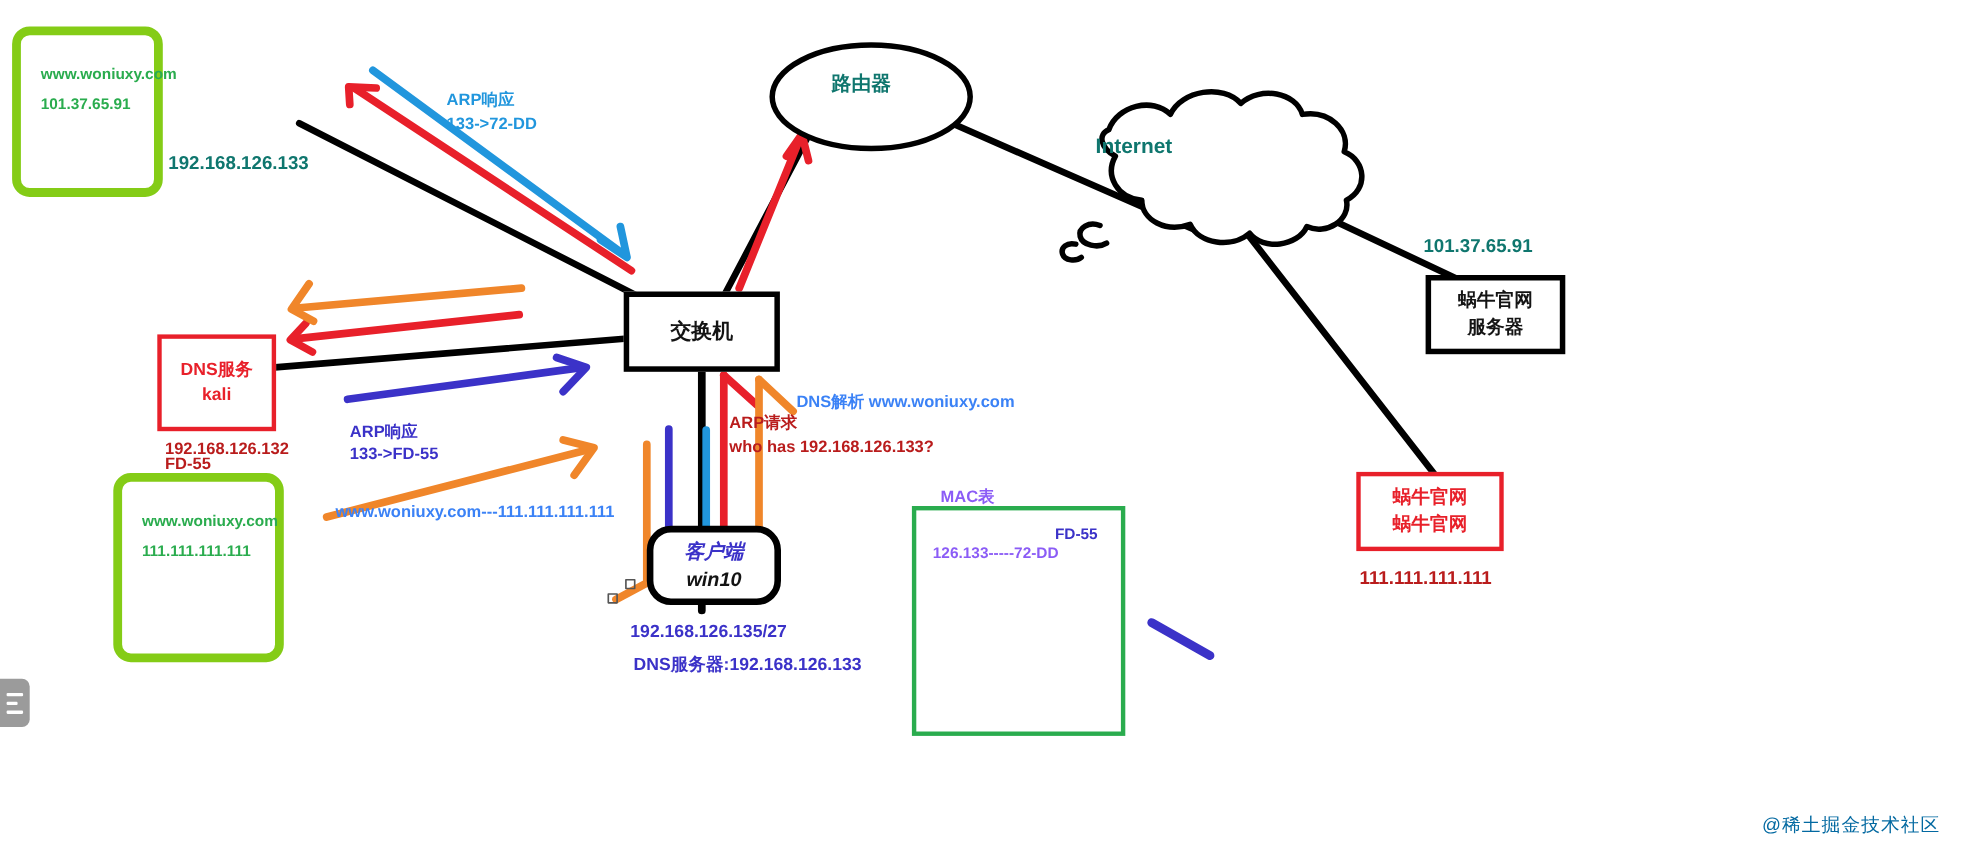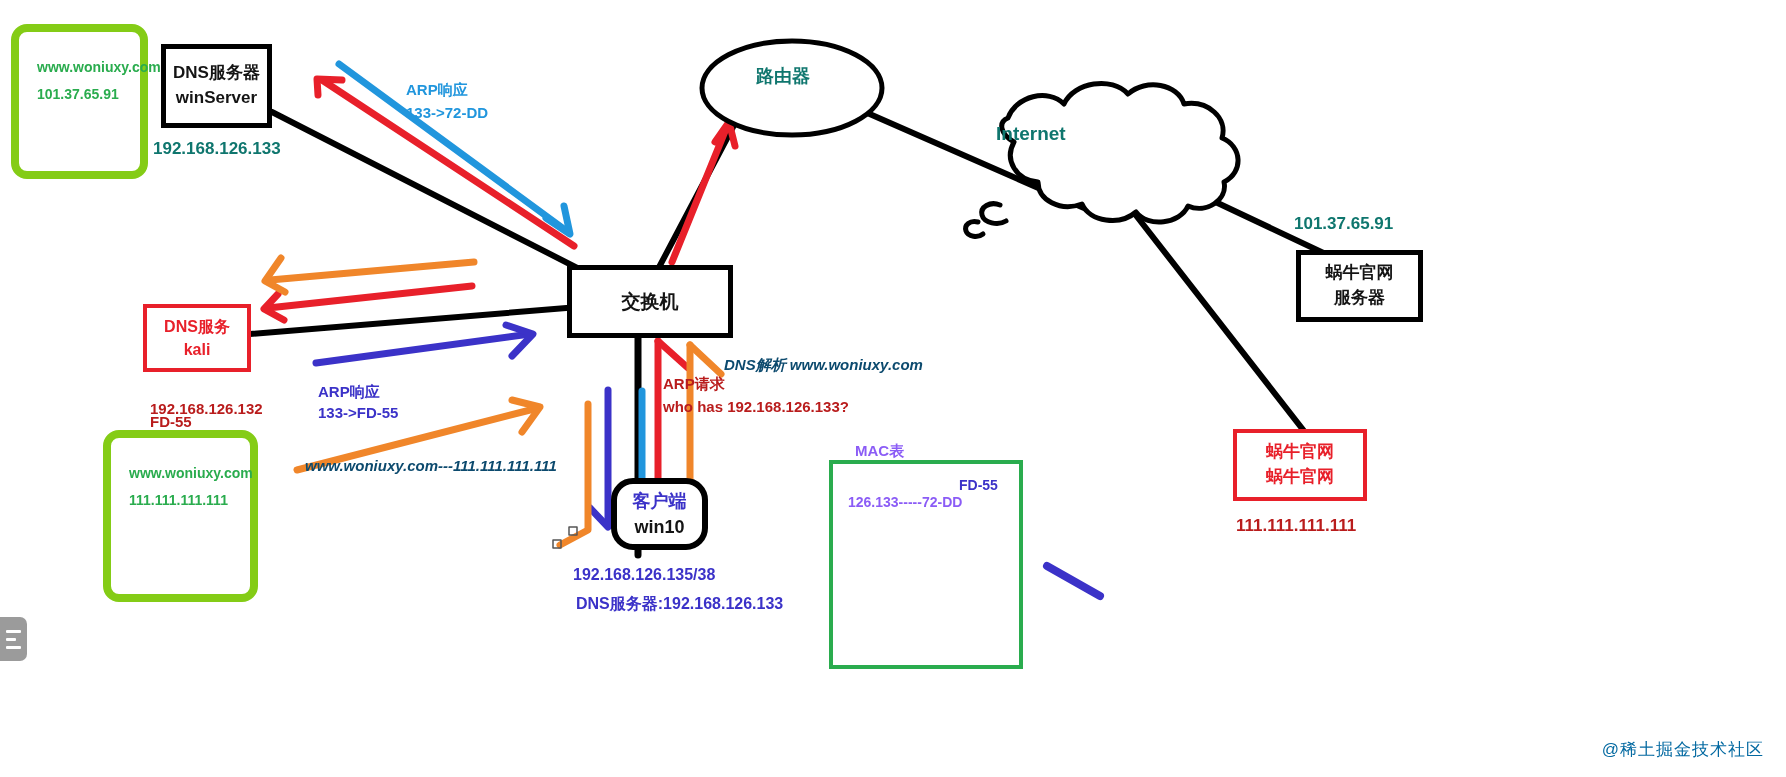--- a/index.html
+++ b/index.html
@@ -73,21 +73,21 @@
   .t {
     position: absolute;
     white-space: nowrap;
     font-weight: bold;
   }
   .t-black  { color: #0f766e; }
   .t-red    { color: #b91c1c; }
   .t-green  { color: #8b5cf6; }
   .t-blue   { color: #3b32c8; }
   .t-cyan   { color: #2196dd; }
-  .t-orange { color: #0c4a6e; font-style: italic; }
+  .t-orange { color: #3b82f6; }
 
   .watermark {
     position: absolute;
     right: 22px; bottom: 16px;
     color: #0369a1;
     font-size: 17px;
     letter-spacing: 1px;
   }
   .side-tab {
     position: absolute;
@@ -228,51 +228,47 @@
     <g stroke="#3b32c8" stroke-width="8" fill="none" stroke-linecap="round">
       <path d="M 1047 566 L 1100 596"></path>
     </g>
   </svg>
 
   <div class="node box-green" style="left:11px; top:24px; width:137px; height:155px;">
     <span class="ln">www.woniuxy.com</span>
     <span class="ln">101.37.65.91</span>
   </div>
 
-  <div class="node box-black" style="left:161px; top:44px; width:111px; height:84px; font-size:17px;">
-    <span class="ln">DNS服务器</span>
-    <span class="ln">winServer</span>
-  </div>
   <div class="t t-black" style="left:153px; top:139px; font-size:17px;">192.168.126.133</div>
 
-  <div class="node box-red" style="left:143px; top:304px; width:108px; height:68px; font-size:16px;">
+  <div class="node box-red" style="left:143px; top:304px; width:108px; height:88px; font-size:16px;">
     <span class="ln">DNS服务</span>
     <span class="ln">kali</span>
   </div>
   <div class="t t-red" style="left:150px; top:400px; font-size:15px;">192.168.126.132</div>
   <div class="t t-red" style="left:150px; top:413px; font-size:15px;">FD-55</div>
 
   <div class="node box-green" style="left:103px; top:430px; width:155px; height:172px;">
     <span class="ln">www.woniuxy.com</span>
     <span class="ln">111.111.111.111</span>
   </div>
 
-  <div class="node box-black" style="left:567px; top:265px; width:166px; height:73px; font-size:19px;">
+  <div class="node box-black" style="left:567px; top:265px; width:142px; height:73px; font-size:19px;">
     <span class="ln">交换机</span>
   </div>
 
   <div class="t t-black" style="left:756px; top:64px; font-size:18px;">路由器</div>
 
   <div class="t t-black" style="left:996px; top:123px; font-size:19px;">Internet</div>
 
-  <div class="node box-rounded" style="left:611px; top:478px; width:97px; height:72px; font-size:18px;">
+  <div class="node box-rounded" style="left:588px; top:478px; width:122px; height:72px; font-size:18px;font-style:italic;">
     <span class="ln t-blue">客户端</span>
     <span class="ln">win10</span>
   </div>
-  <div class="t t-blue" style="left:573px; top:566px; font-size:16px;">192.168.126.135/38</div>
+  <div class="t t-blue" style="left:573px; top:566px; font-size:16px;">192.168.126.135/27</div>
   <div class="t t-blue" style="left:576px; top:594px; font-size:16px;">DNS服务器:192.168.126.133</div>
 
   <div class="t t-black" style="left:1294px; top:214px; font-size:17px;">101.37.65.91</div>
   <div class="node box-black" style="left:1296px; top:250px; width:127px; height:72px; font-size:17px;">
     <span class="ln">蜗牛官网</span>
     <span class="ln">服务器</span>
   </div>
 
   <div class="node box-red" style="left:1233px; top:429px; width:134px; height:72px; font-size:17px;">
     <span class="ln">蜗牛官网</span>

